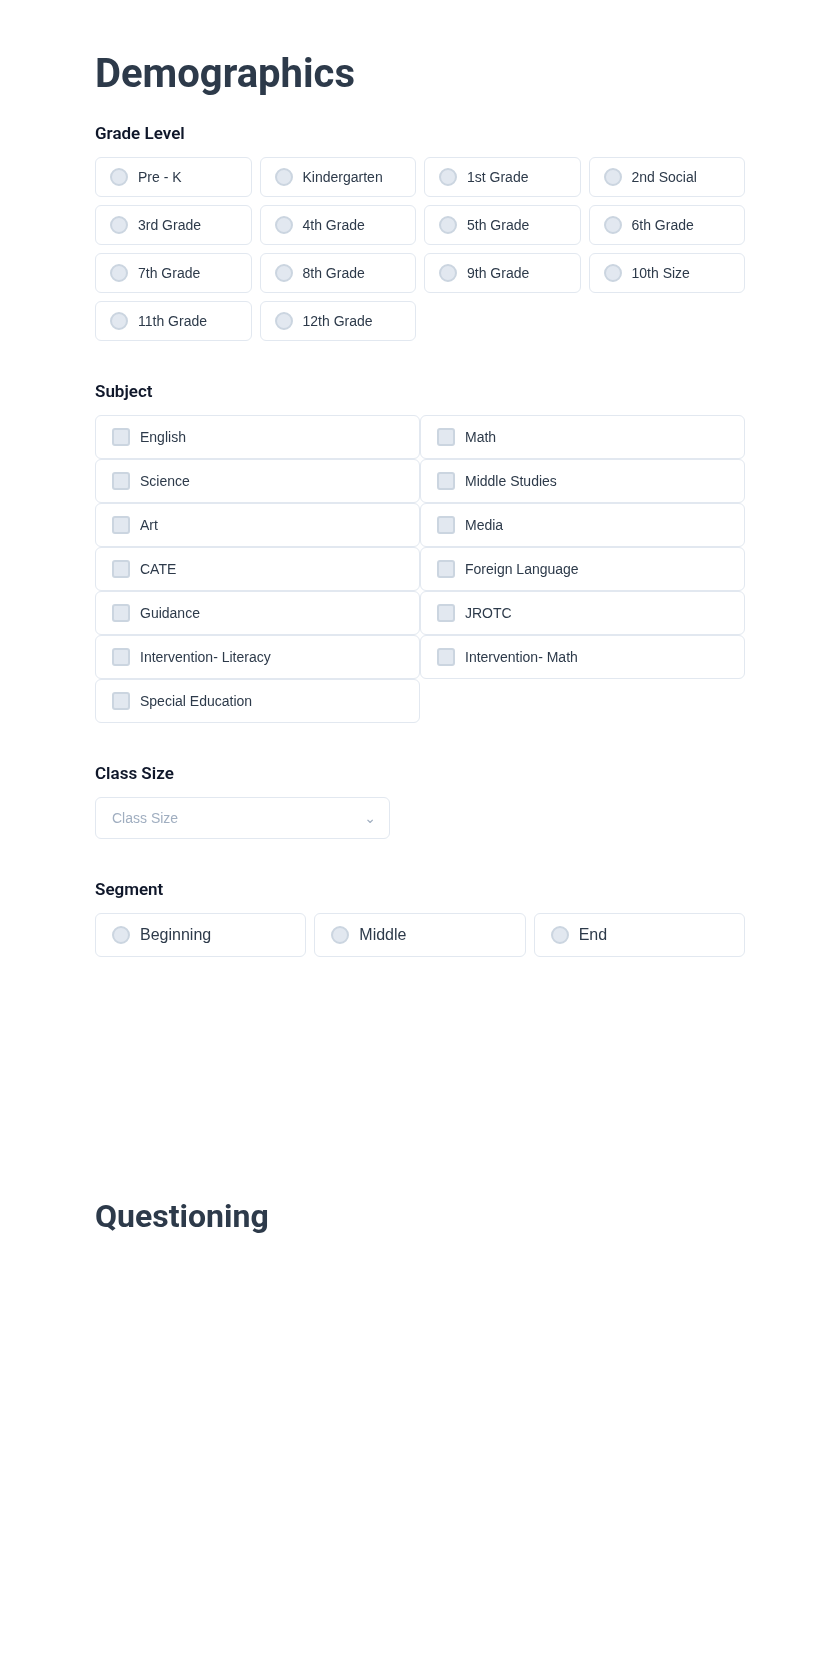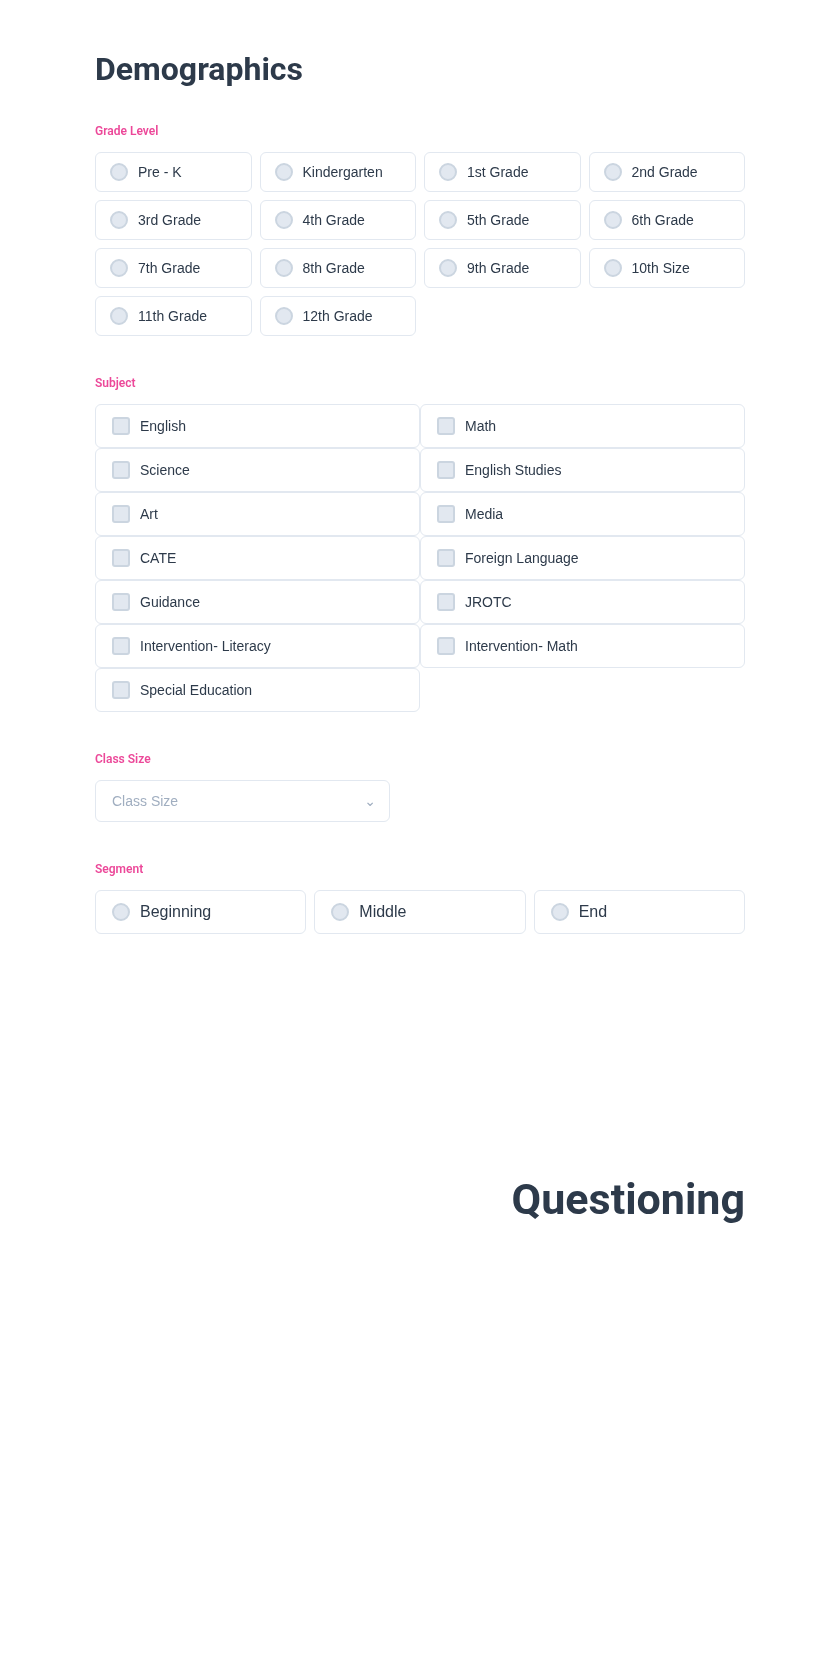--- a/index.html
+++ b/index.html
@@ -7,29 +7,29 @@
       font-family: -apple-system, BlinkMacSystemFont, 'Segoe UI', Roboto, sans-serif;
       background: #ffffff;
       color: #2d3748;
       width: 840px;
       min-height: 1680px;
     }
     .page-container {
       padding: 50px 95px 60px 95px;
     }
     .section-title {
-      font-size: 32px;
+      font-size: 40px;
       font-weight: 700;
       color: #2d3a4a;
-      margin-bottom: 36px;
+      margin-bottom: 26px;
     }
     .section-label {
-      font-size: 12px;
+      font-size: 17px;
       font-weight: 600;
-      color: #ec4899;
+      color: #0f172a;
       margin-bottom: 14px;
     }
     .section-block {
       margin-bottom: 40px;
     }
     
     .grade-grid {
       display: grid;
       grid-template-columns: repeat(4, 1fr);
       gap: 8px;
@@ -119,25 +119,24 @@
       padding: 12px 16px;
       background: #fff;
       cursor: pointer;
       font-size: 16px;
       color: #2d3a4a;
     }
     .divider-space {
       height: 200px;
     }
     .questioning-title {
-      font-size: 43px;
+      font-size: 32px;
       font-weight: 700;
       color: #2d3a4a;
       margin-bottom: 30px;
-      text-align: right;
     }
   </style>
 </head>
 <body>
 
 <div class="page-container">
 
   <h1 class="section-title">Demographics</h1>
 
   <div class="section-block">
@@ -151,21 +150,21 @@
         <button class="grade-btn">
           <span class="radio-circle"></span>
           <span>Kindergarten</span>
         </button>
         <button class="grade-btn">
           <span class="radio-circle"></span>
           <span>1st Grade</span>
         </button>
         <button class="grade-btn">
           <span class="radio-circle"></span>
-          <span>2nd Grade</span>
+          <span>2nd Social</span>
         </button>
         <button class="grade-btn">
           <span class="radio-circle"></span>
           <span>3rd Grade</span>
         </button>
         <button class="grade-btn">
           <span class="radio-circle"></span>
           <span>4th Grade</span>
         </button>
         <button class="grade-btn">
@@ -214,21 +213,21 @@
         <button class="subject-btn">
           <span class="checkbox-square"></span>
           <span>Math</span>
         </button>
         <button class="subject-btn">
           <span class="checkbox-square"></span>
           <span>Science</span>
         </button>
         <button class="subject-btn">
           <span class="checkbox-square"></span>
-          <span>English Studies</span>
+          <span>Middle Studies</span>
         </button>
         <button class="subject-btn">
           <span class="checkbox-square"></span>
           <span>Art</span>
         </button>
         <button class="subject-btn">
           <span class="checkbox-square"></span>
           <span>Media</span>
         </button>
         <button class="subject-btn">

